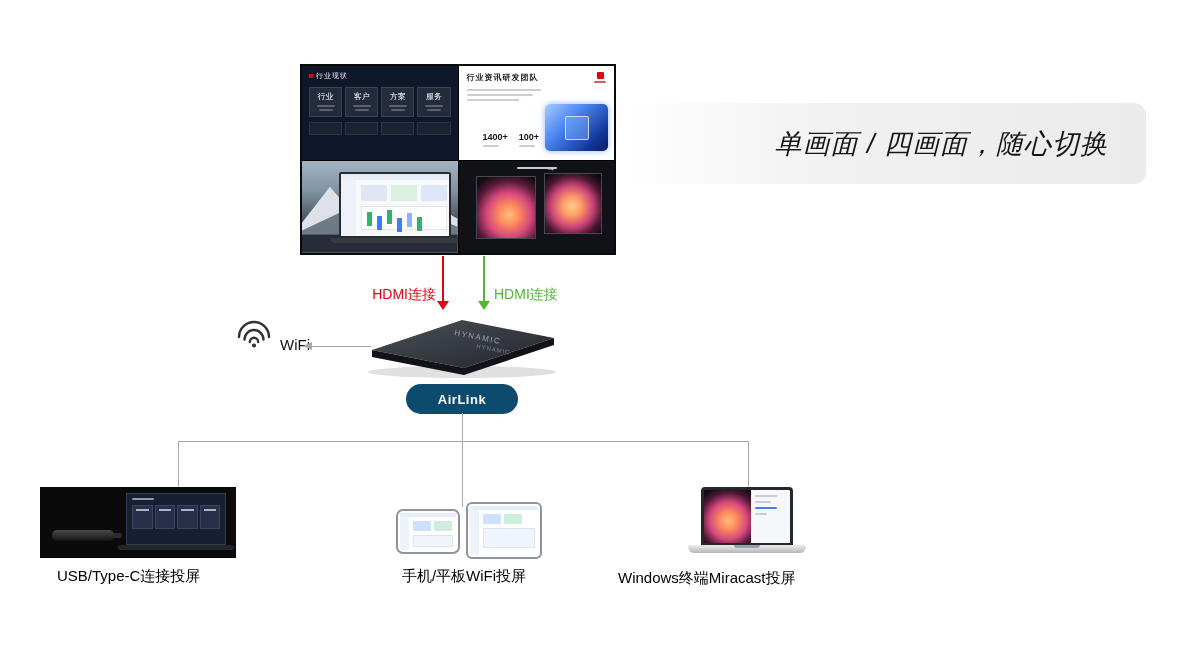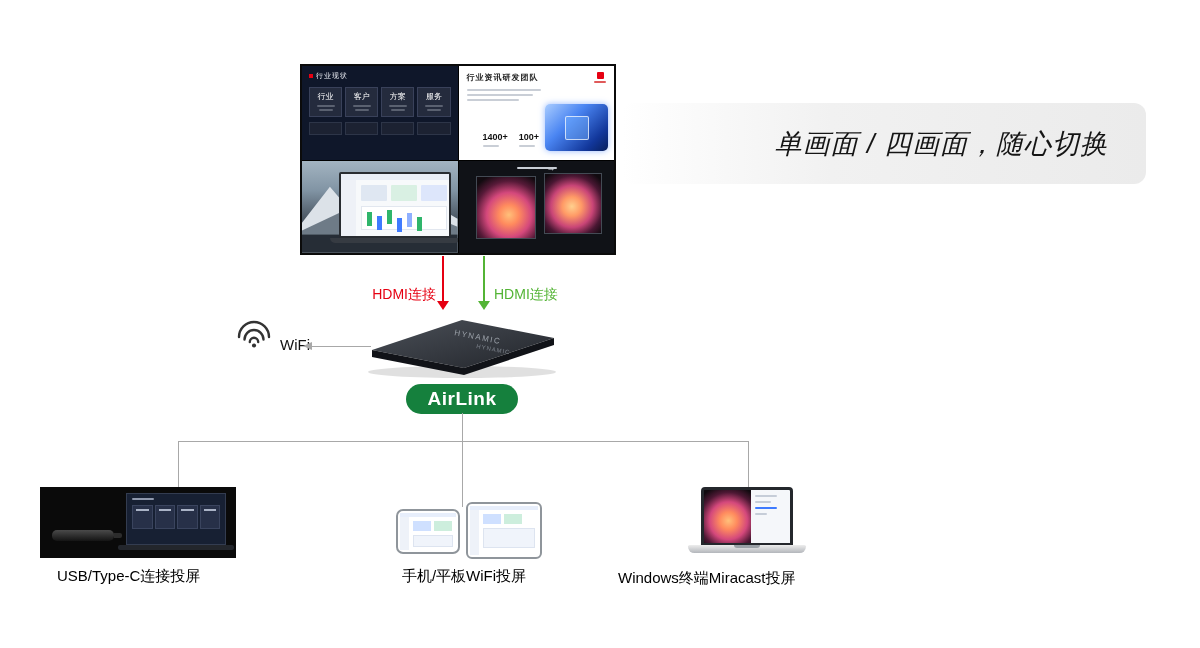--- a/index.html
+++ b/index.html
@@ -97,22 +97,22 @@
 
   .wifi-arrow-line { position:absolute; left:311px; top:346px; width:60px; height:1px; background:#a8a8a8; }
   .wifi-arrow-head { position:absolute; left:303px; top:342px; width:0; height:0;
     border-top:4.5px solid transparent; border-bottom:4.5px solid transparent; border-right:9px solid #a8a8a8; }
   .wifi-icon { position:absolute; left:236px; top:318px; }
   .wifi-label { position:absolute; left:280px; top:336px; font-size:15px; color:#111; }
 
   
   .device-svg { position:absolute; left:358px; top:308px; }
   .badge { position:absolute; left:406px; top:384px; width:112px; height:30px;
-    background:#15803d; border-radius:15px; display:flex; align-items:center; justify-content:center;
-    color:#fff; font-weight:bold; font-size:19px; letter-spacing:0.5px; }
+    background:#0c4a6e; border-radius:15px; display:flex; align-items:center; justify-content:center;
+    color:#fff; font-weight:bold; font-size:13px; letter-spacing:0.5px; }
 
   
   .ep-label { position:absolute; font-size:15px; color:#000; z-index:3; white-space:nowrap; }
 
   .ep-usb { position:absolute; left:40px; top:487px; width:196px; height:71px; background:#0a0a0a; }
   .usb-screen { position:absolute; left:86px; top:6px; width:100px; height:52px;
     background:#172033; border:1px solid #333c50; padding:4px 5px; }
   .usb-screen .bar { background:#8f98ad; }
   .usb-tiles { display:flex; gap:2px; margin-top:5px; }
   .usb-tiles i { flex:1; height:24px; background:#273048; border:1px solid #3a445e; position:relative; }

